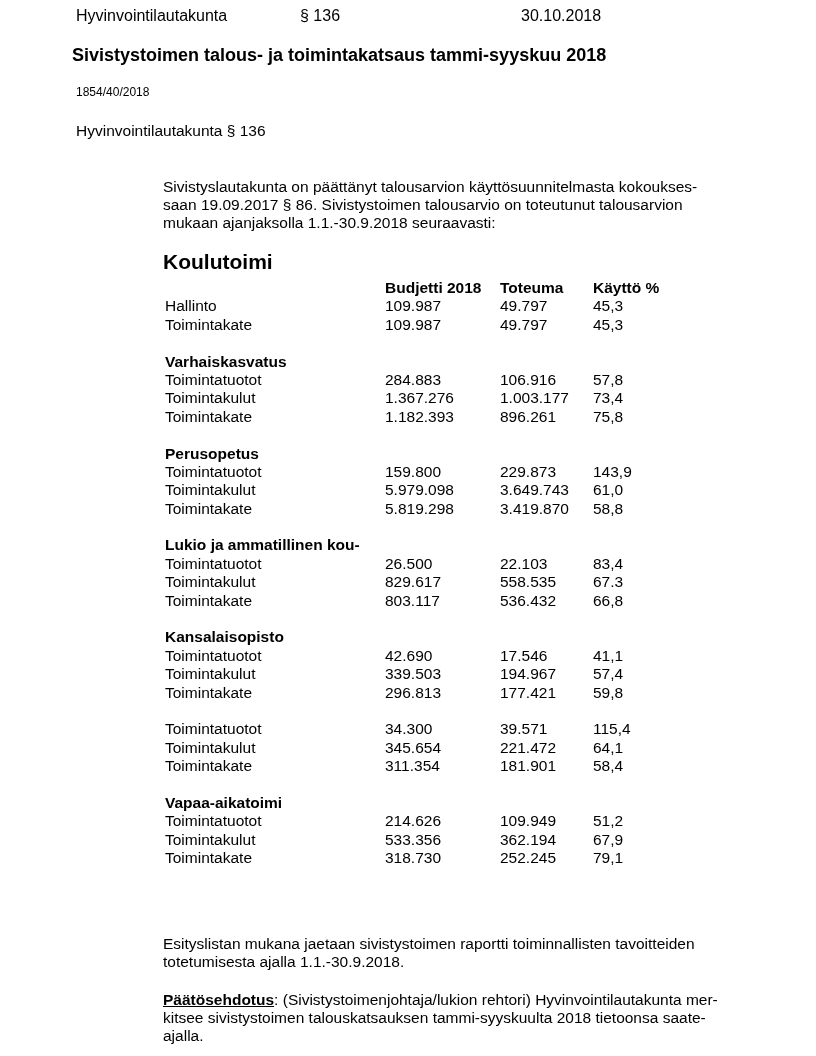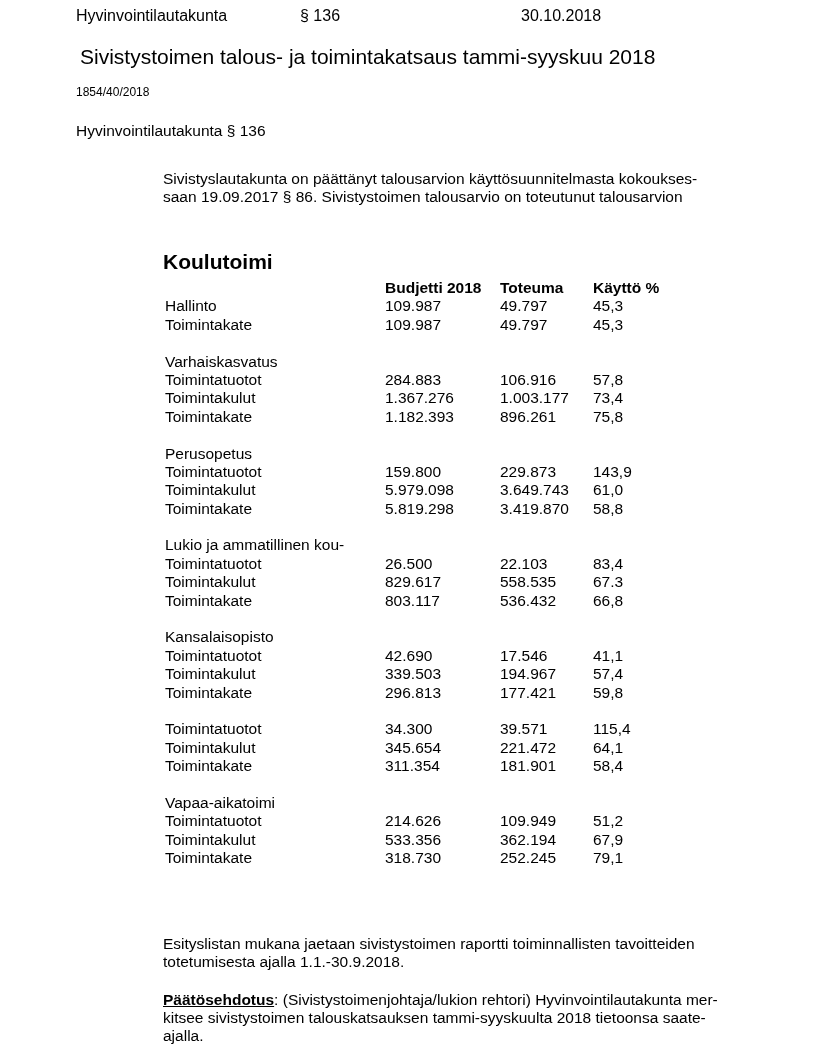--- a/index.html
+++ b/index.html
@@ -2,53 +2,54 @@
 <html><head>
 <meta charset="utf-8">
 <style>
   html, body { margin: 0; padding: 0; background: #ffffff; }
   body {
     width: 816px; height: 1056px; position: relative; overflow: hidden;
     font-family: "Liberation Sans", sans-serif; color: #000; font-size: 16px;
   }
   .abs { position: absolute; white-space: nowrap; margin-top: 8px; }
   .hdr { top: -1px; font-size: 16px; }
-  .title { left: 80px; top: 37px; font-size: 21px; font-weight: normal; }
+  .title { left: 72px; top: 37px; font-size: 18px; font-weight: bold; }
   .ref { left: 76px; top: 77px; font-size: 12px; }
   .board { left: 76px; top: 114px; font-size: 15.5px; }
   .para { left: 163px; width: 580px; font-size: 15.5px; line-height: 18px; white-space: normal; }
   .section-title { left: 163px; top: 242px; font-weight: bold; font-size: 21px; }
   table.budget {
     position: absolute; left: 163px; top: 279px; border-collapse: collapse;
     font-size: 15.5px;
   }
   table.budget td, table.budget th { padding: 0; height: 18.4px; line-height: 18px; vertical-align: top; text-align: left; }
   table.budget th { font-weight: bold; margin-left: 40px; }
   .c1 { width: 220px; padding-left: 2px !important; }
   .c2 { width: 115px; }
   .c3 { width: 93px; }
   .c4 { width: 80px; }
-  .grp td { font-weight: normal; }
+  .grp td { font-weight: bold; }
   .spacer td { height: 18.4px; }
   .u { text-decoration: underline; font-weight: bold; }
 </style>
 </head>
 <body>
 
 <div class="abs hdr" style="left:76px;">Hyvinvointilautakunta</div>
 <div class="abs hdr" style="left:300px;">§ 136</div>
 <div class="abs hdr" style="left:521px;">30.10.2018</div>
 
 <div class="abs title">Sivistystoimen talous- ja toimintakatsaus tammi-syyskuu 2018</div>
 <div class="abs ref">1854/40/2018</div>
 <div class="abs board">Hyvinvointilautakunta § 136</div>
 
-<div class="abs para" style="top:162px;">
+<div class="abs para" style="top:170px;">
   <div>Sivistyslautakunta on päättänyt talousarvion käyttösuunnitelmasta kokoukses-</div>
   <div>saan 19.09.2017 § 86. Sivistystoimen talousarvio on toteutunut talousarvion</div>
+  <div>mukaan ajanjaksolla 1.1.-30.9.2018 seuraavasti:</div>
 </div>
 
 <div class="abs section-title">Koulutoimi</div>
 
 <table class="budget">
   <tbody>
       <tr>
     <th class="c1"></th>
     <th class="c2">Budjetti 2018</th>
     <th class="c3">Toteuma</th>

